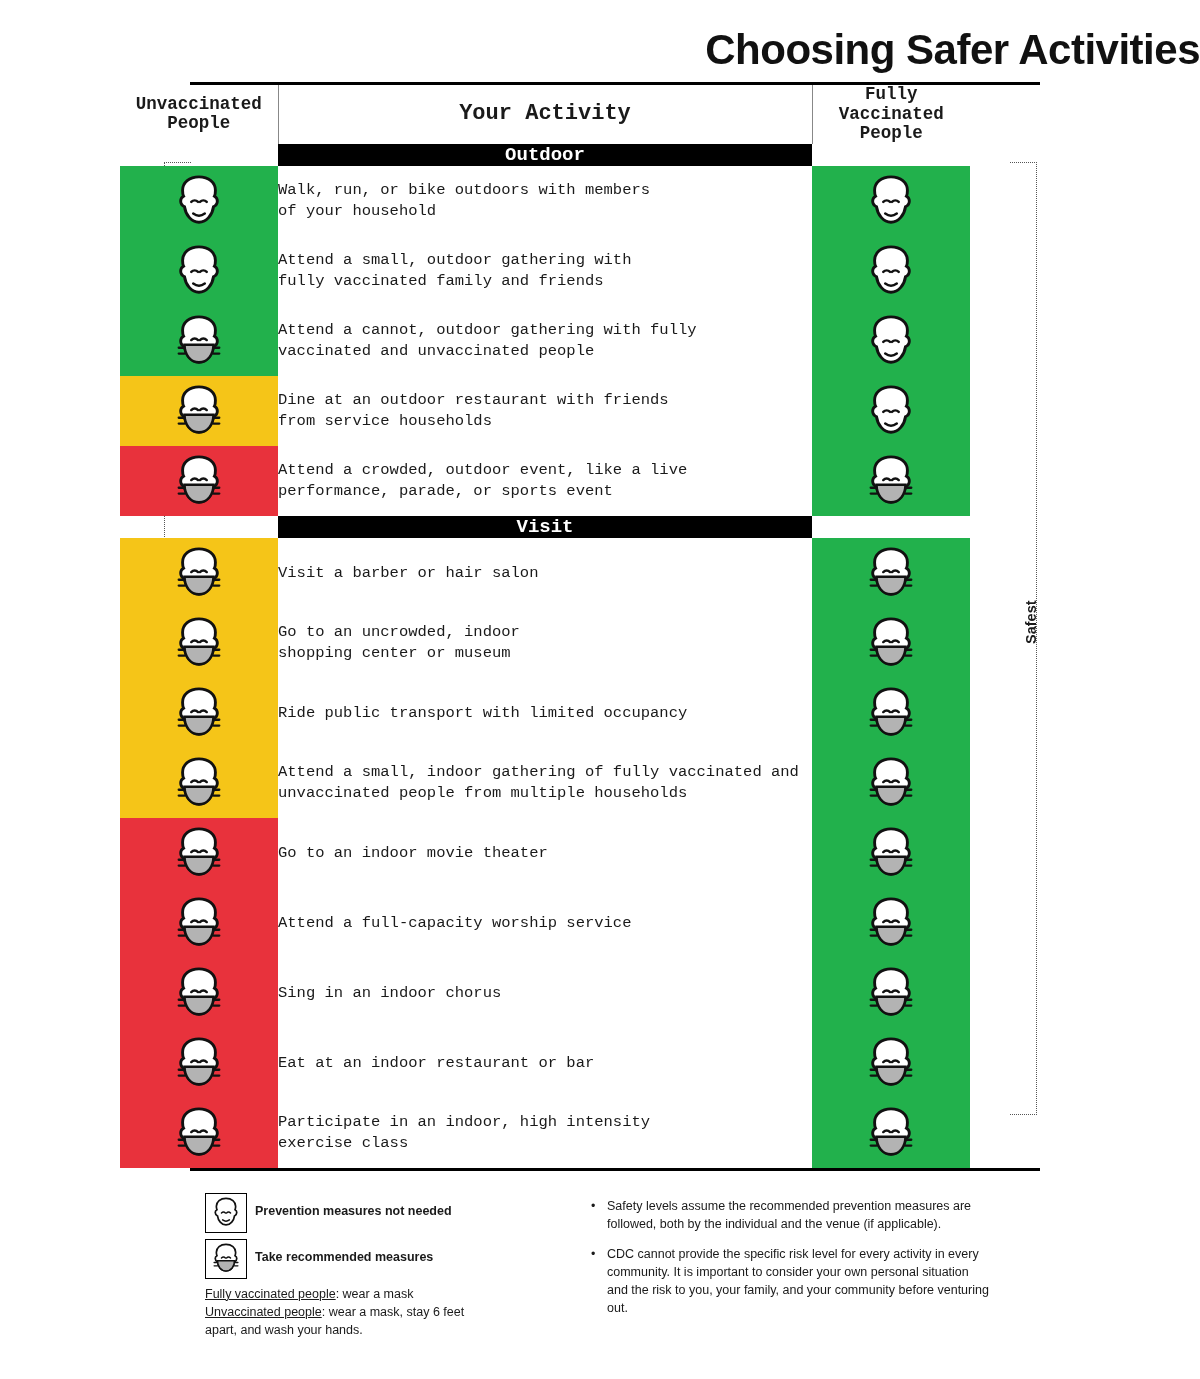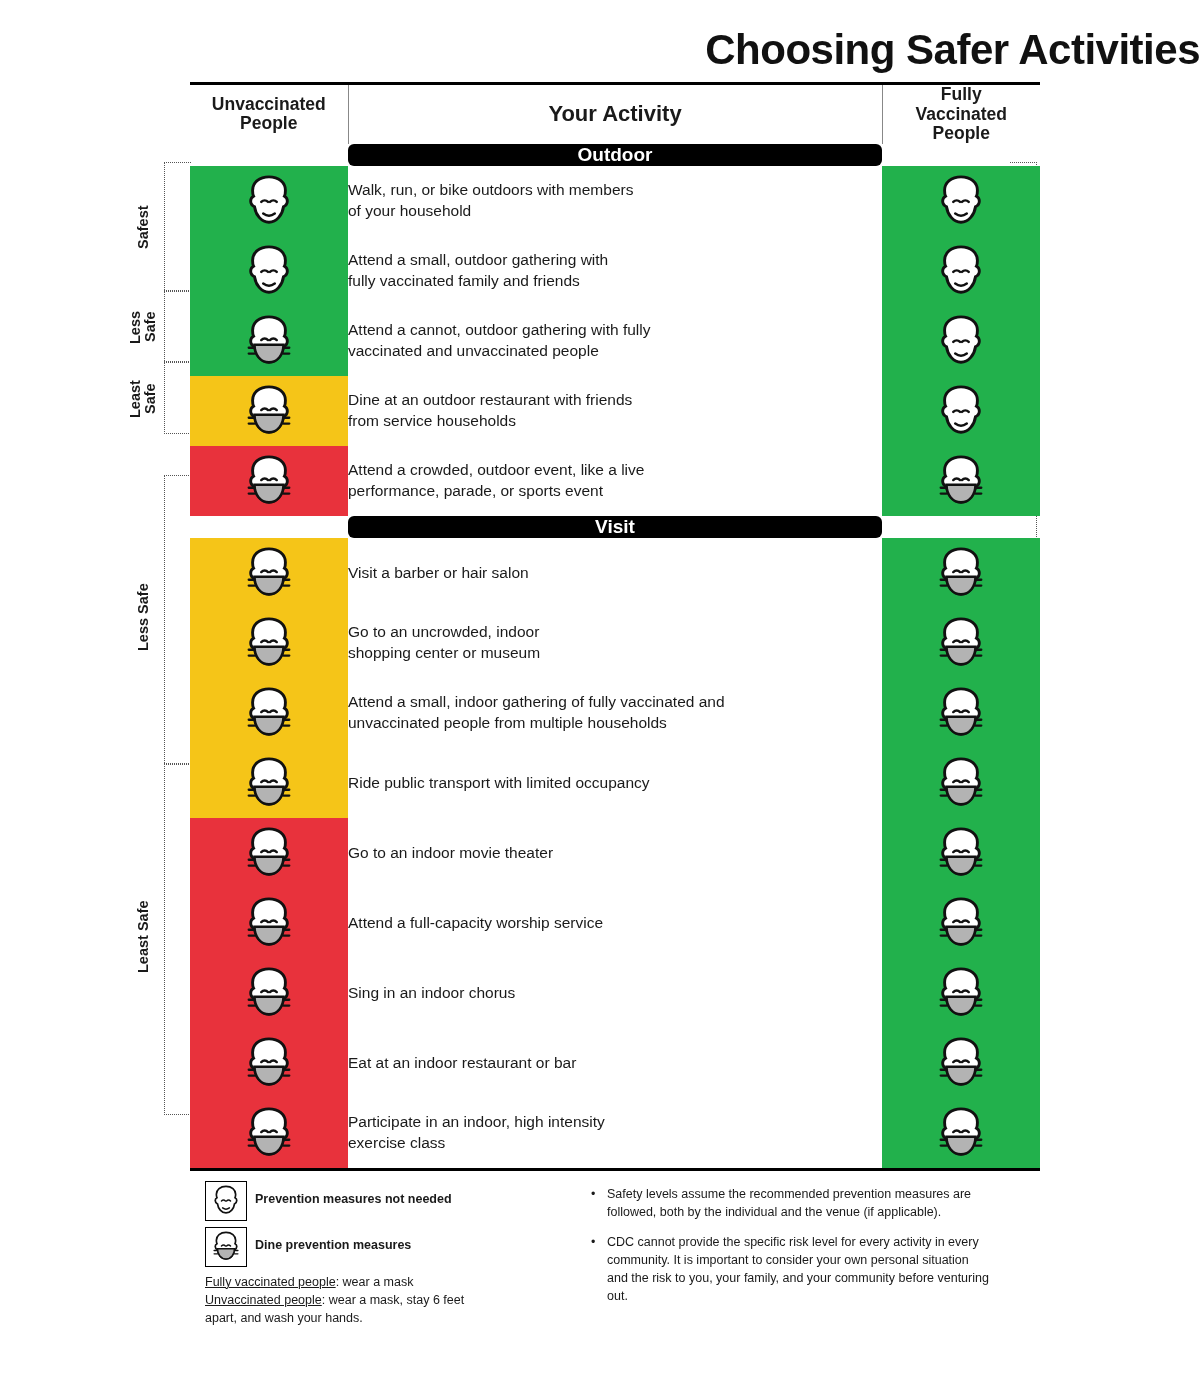--- a/index.html
+++ b/index.html
@@ -31,22 +31,22 @@
 
   .chart-wrap {
     position: relative;
     margin: 0 auto;
     width: 960px;
   }
 
   table.matrix {
     border-collapse: collapse;
     width: 850px;
-    margin-left: 70px;
     table-layout: fixed;
+    font-family: Liberation Mono, monospace;
   }
   table.matrix td, table.matrix th {
     padding: 0;
     border: 0;
   }
 
   .toprule {
     width: 850px;
     margin-left: 70px;
     height: 3px;
@@ -75,21 +75,20 @@
   }
   .hdr.act { font-size: 22px; border-left: 1px solid #888; border-right: 1px solid #888;}
 
   .section-band td {
     background: #000;
     color: #fff;
     text-align: center;
     font-weight: bold;
     font-size: 19px;
     padding: 4px 0 5px 0;
-    border-radius: 6px;
   }
   .section-band .blank { background: #fff; }
 
   .cell-swatch {
     height: 70px;
     position: relative;
     text-align: center;
     vertical-align: middle;
   }
   .swatch {
@@ -141,21 +140,21 @@
 
   
   .footer-title {
     text-align: center;
     font-size: 23px;
     font-weight: bold;
     margin-top: 10px;
   }
   .footer {
     display: flex;
-    margin: 10px auto 0 auto;
+    margin: 22px auto 0 auto;
     width: 790px;
     gap: 26px;
   }
   .legend { width: 360px; }
   .legend-row {
     display: flex;
     align-items: flex-start;
     gap: 8px;
     margin-bottom: 6px;
   }
@@ -438,48 +437,48 @@
                 <span>
                   <svg class="face" viewBox="0 0 60 58">
                     <path d="M30 4c10 0 17 6 17 14 0 3-.5 5-1 6 2 1 3 3 3 5 0 3-2 5-4 6-1 8-7 16-15 16s-14-8-15-16c-2-1-4-3-4-6 0-2 1-4 3-5-.5-1-1-3-1-6C13 10 20 4 30 4z" fill="#fff" stroke="#111" stroke-width="3"></path>
                     <path d="M22 28c2-2 5-2 7 0M31 28c2-2 5-2 7 0" fill="none" stroke="#111" stroke-width="2.6" stroke-linecap="round"></path>
                     <path d="M15 33h30c0 10-6 18-15 18s-15-8-15-18z" fill="#b3b3b3" stroke="#111" stroke-width="2.6"></path>
                     <path d="M15 36H9M45 36h6M15 42H9M45 42h6" stroke="#111" stroke-width="2.4" stroke-linecap="round"></path>
                   </svg>
                 </span>
               </div>
             </td>
+            <td class="activity"><span>Ride public transport with limited occupancy</span></td>
+            <td class="cell-swatch">
+              <div class="swatch green">
+                <span>
+                  <svg class="face" viewBox="0 0 60 58">
+                    <path d="M30 4c10 0 17 6 17 14 0 3-.5 5-1 6 2 1 3 3 3 5 0 3-2 5-4 6-1 8-7 16-15 16s-14-8-15-16c-2-1-4-3-4-6 0-2 1-4 3-5-.5-1-1-3-1-6C13 10 20 4 30 4z" fill="#fff" stroke="#111" stroke-width="3"></path>
+                    <path d="M22 28c2-2 5-2 7 0M31 28c2-2 5-2 7 0" fill="none" stroke="#111" stroke-width="2.6" stroke-linecap="round"></path>
+                    <path d="M15 33h30c0 10-6 18-15 18s-15-8-15-18z" fill="#b3b3b3" stroke="#111" stroke-width="2.6"></path>
+                    <path d="M15 36H9M45 36h6M15 42H9M45 42h6" stroke="#111" stroke-width="2.4" stroke-linecap="round"></path>
+                  </svg>
+                </span>
+              </div>
+            </td>
+          </tr>
+          <tr>
+            <td class="cell-swatch">
+              <div class="swatch yellow">
+                <span>
+                  <svg class="face" viewBox="0 0 60 58">
+                    <path d="M30 4c10 0 17 6 17 14 0 3-.5 5-1 6 2 1 3 3 3 5 0 3-2 5-4 6-1 8-7 16-15 16s-14-8-15-16c-2-1-4-3-4-6 0-2 1-4 3-5-.5-1-1-3-1-6C13 10 20 4 30 4z" fill="#fff" stroke="#111" stroke-width="3"></path>
+                    <path d="M22 28c2-2 5-2 7 0M31 28c2-2 5-2 7 0" fill="none" stroke="#111" stroke-width="2.6" stroke-linecap="round"></path>
+                    <path d="M15 33h30c0 10-6 18-15 18s-15-8-15-18z" fill="#b3b3b3" stroke="#111" stroke-width="2.6"></path>
+                    <path d="M15 36H9M45 36h6M15 42H9M45 42h6" stroke="#111" stroke-width="2.4" stroke-linecap="round"></path>
+                  </svg>
+                </span>
+              </div>
+            </td>
             <td class="activity"><span>Attend a small, indoor gathering of fully vaccinated and</span><br><span>unvaccinated people from multiple households</span></td>
-            <td class="cell-swatch">
-              <div class="swatch green">
-                <span>
-                  <svg class="face" viewBox="0 0 60 58">
-                    <path d="M30 4c10 0 17 6 17 14 0 3-.5 5-1 6 2 1 3 3 3 5 0 3-2 5-4 6-1 8-7 16-15 16s-14-8-15-16c-2-1-4-3-4-6 0-2 1-4 3-5-.5-1-1-3-1-6C13 10 20 4 30 4z" fill="#fff" stroke="#111" stroke-width="3"></path>
-                    <path d="M22 28c2-2 5-2 7 0M31 28c2-2 5-2 7 0" fill="none" stroke="#111" stroke-width="2.6" stroke-linecap="round"></path>
-                    <path d="M15 33h30c0 10-6 18-15 18s-15-8-15-18z" fill="#b3b3b3" stroke="#111" stroke-width="2.6"></path>
-                    <path d="M15 36H9M45 36h6M15 42H9M45 42h6" stroke="#111" stroke-width="2.4" stroke-linecap="round"></path>
-                  </svg>
-                </span>
-              </div>
-            </td>
-          </tr>
-          <tr>
-            <td class="cell-swatch">
-              <div class="swatch yellow">
-                <span>
-                  <svg class="face" viewBox="0 0 60 58">
-                    <path d="M30 4c10 0 17 6 17 14 0 3-.5 5-1 6 2 1 3 3 3 5 0 3-2 5-4 6-1 8-7 16-15 16s-14-8-15-16c-2-1-4-3-4-6 0-2 1-4 3-5-.5-1-1-3-1-6C13 10 20 4 30 4z" fill="#fff" stroke="#111" stroke-width="3"></path>
-                    <path d="M22 28c2-2 5-2 7 0M31 28c2-2 5-2 7 0" fill="none" stroke="#111" stroke-width="2.6" stroke-linecap="round"></path>
-                    <path d="M15 33h30c0 10-6 18-15 18s-15-8-15-18z" fill="#b3b3b3" stroke="#111" stroke-width="2.6"></path>
-                    <path d="M15 36H9M45 36h6M15 42H9M45 42h6" stroke="#111" stroke-width="2.4" stroke-linecap="round"></path>
-                  </svg>
-                </span>
-              </div>
-            </td>
-            <td class="activity"><span>Ride public transport with limited occupancy</span></td>
             <td class="cell-swatch">
               <div class="swatch green">
                 <span>
                   <svg class="face" viewBox="0 0 60 58">
                     <path d="M30 4c10 0 17 6 17 14 0 3-.5 5-1 6 2 1 3 3 3 5 0 3-2 5-4 6-1 8-7 16-15 16s-14-8-15-16c-2-1-4-3-4-6 0-2 1-4 3-5-.5-1-1-3-1-6C13 10 20 4 30 4z" fill="#fff" stroke="#111" stroke-width="3"></path>
                     <path d="M22 28c2-2 5-2 7 0M31 28c2-2 5-2 7 0" fill="none" stroke="#111" stroke-width="2.6" stroke-linecap="round"></path>
                     <path d="M15 33h30c0 10-6 18-15 18s-15-8-15-18z" fill="#b3b3b3" stroke="#111" stroke-width="2.6"></path>
                     <path d="M15 36H9M45 36h6M15 42H9M45 42h6" stroke="#111" stroke-width="2.4" stroke-linecap="round"></path>
                   </svg>
                 </span>
@@ -642,21 +641,21 @@
       </div>
       <div class="legend-row">
         <div class="legend-box">
           <svg class="face" viewBox="0 0 60 58">
             <path d="M30 4c10 0 17 6 17 14 0 3-.5 5-1 6 2 1 3 3 3 5 0 3-2 5-4 6-1 8-7 16-15 16s-14-8-15-16c-2-1-4-3-4-6 0-2 1-4 3-5-.5-1-1-3-1-6C13 10 20 4 30 4z" fill="#fff" stroke="#111" stroke-width="3"></path>
             <path d="M22 28c2-2 5-2 7 0M31 28c2-2 5-2 7 0" fill="none" stroke="#111" stroke-width="2.6" stroke-linecap="round"></path>
             <path d="M15 33h30c0 10-6 18-15 18s-15-8-15-18z" fill="#b3b3b3" stroke="#111" stroke-width="2.6"></path>
             <path d="M15 36H9M45 36h6M15 42H9M45 42h6" stroke="#111" stroke-width="2.4" stroke-linecap="round"></path>
           </svg>
         </div>
-        <div class="legend-label">Dine prevention measures</div>
+        <div class="legend-label">Take recommended measures</div>
       </div>
       <div class="legend-note">
         <span class="u">Fully vaccinated people</span><span>: wear a mask</span><br>
         <span class="u">Unvaccinated people</span><span>: wear a mask, stay 6 feet</span><br>
         <span>apart, and wash your hands.</span>
       </div>
     </div>
     <div class="bullets">
       <div class="bullet">
         <span class="dot">•</span>

